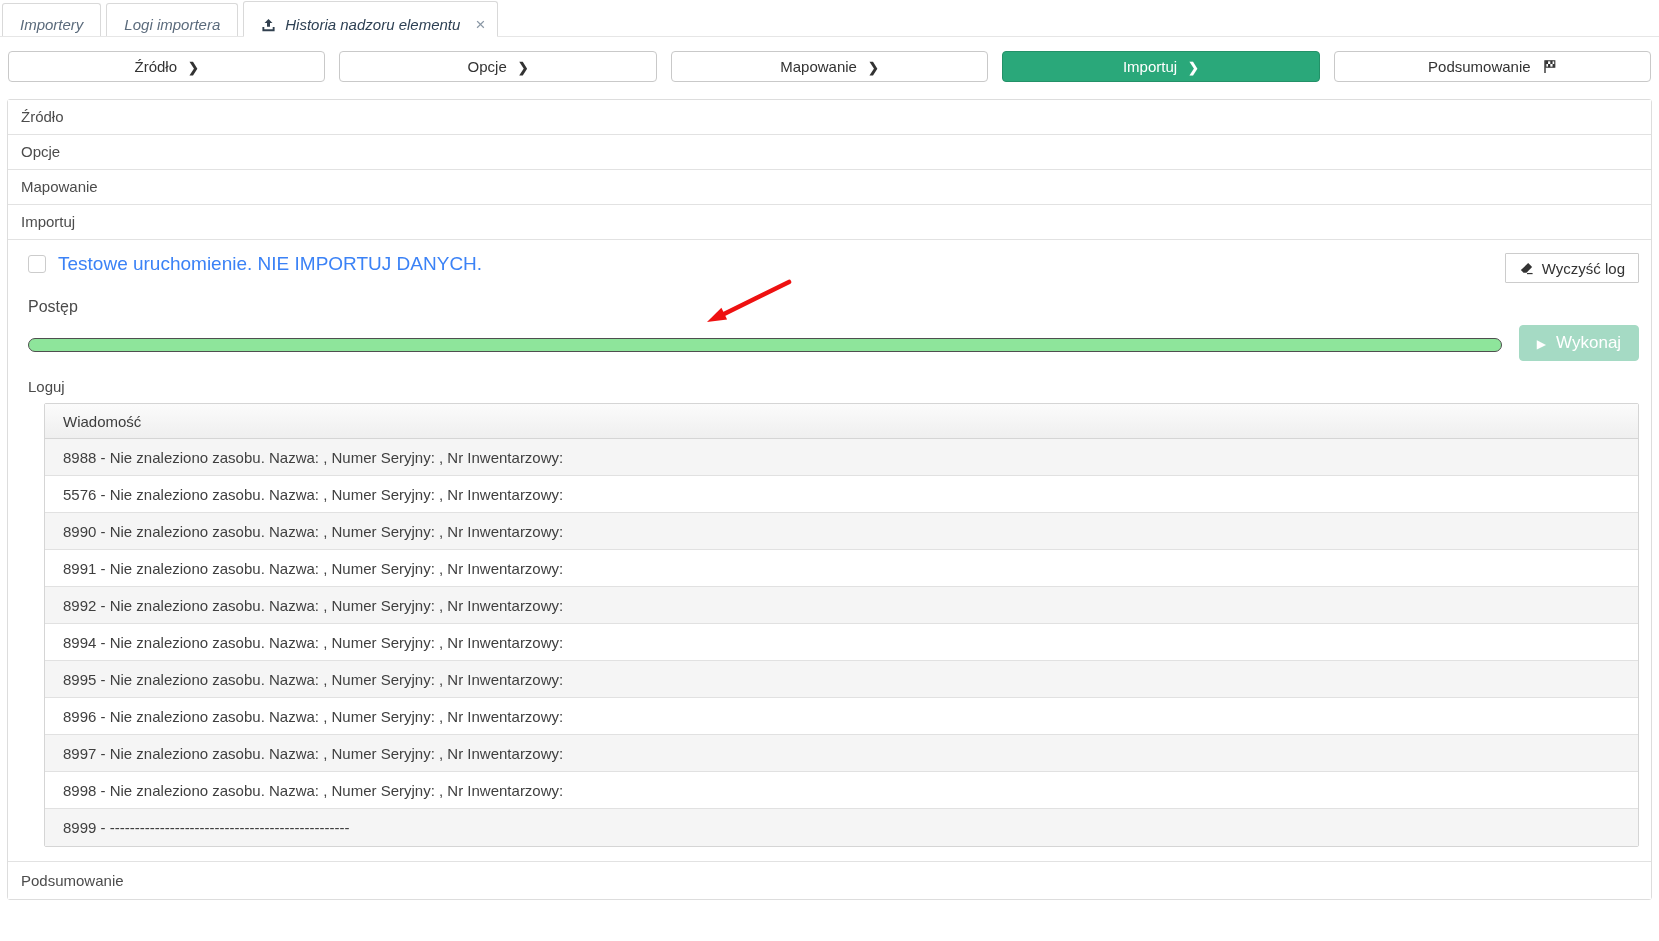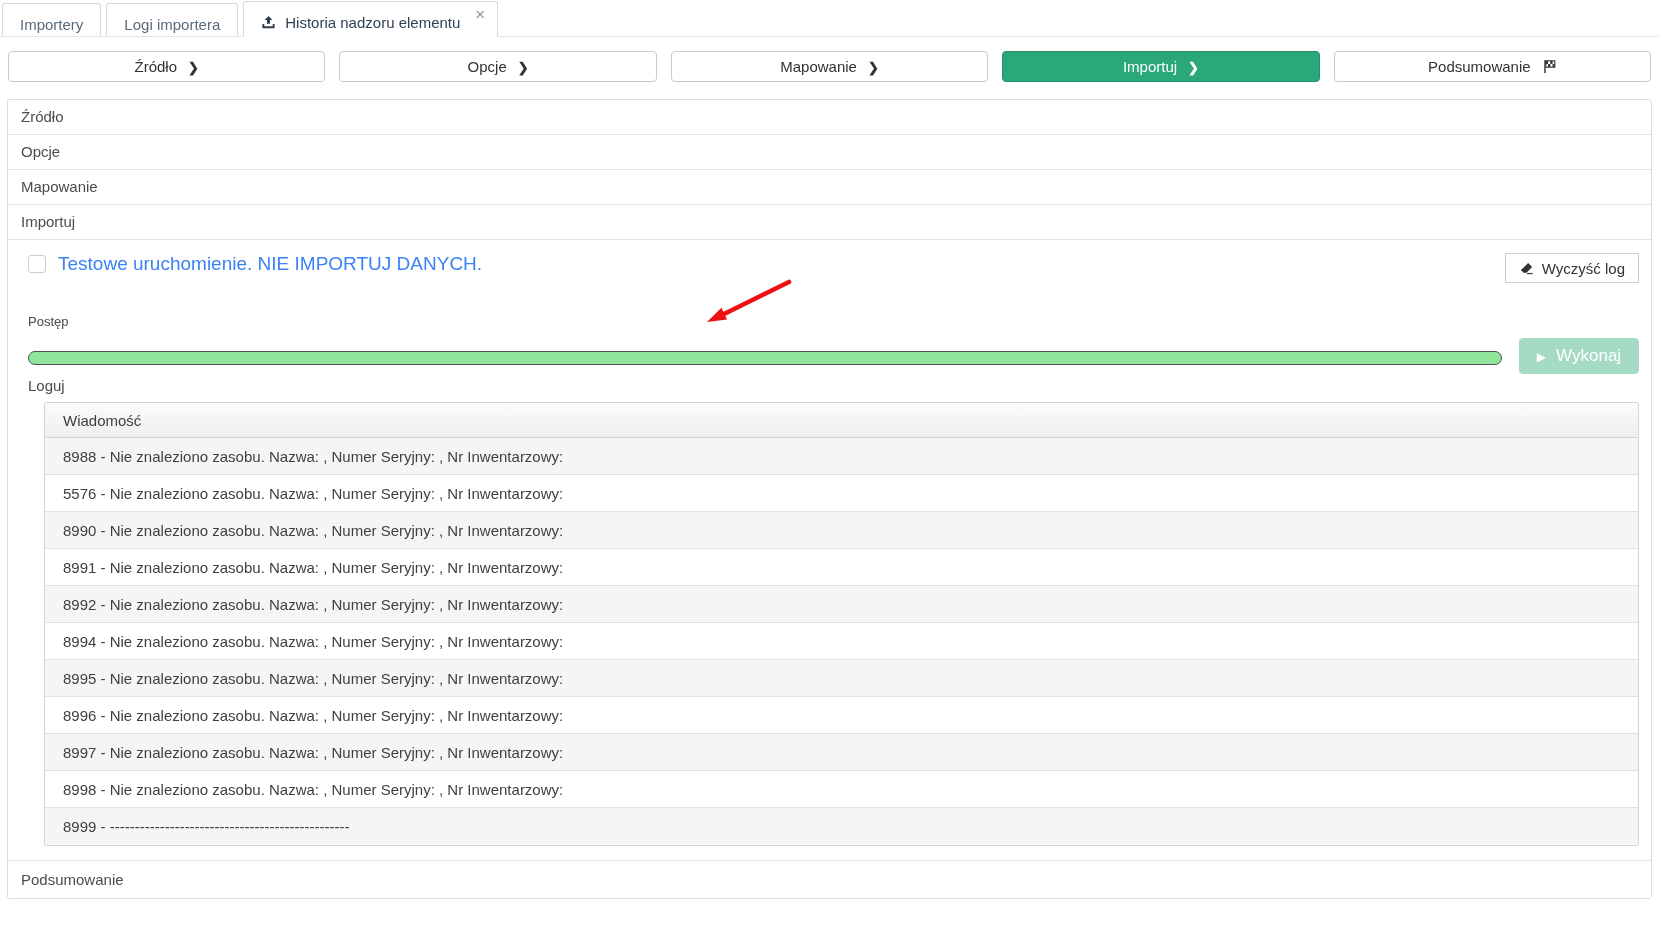--- a/index.html
+++ b/index.html
@@ -7,23 +7,23 @@
   body {
     width:1659px; height:941px; position:relative;
     background:#fff; font-family:"Liberation Sans", sans-serif;
     color:#333; overflow:hidden;
   }
 
   
   .tabbar { display:flex; align-items:flex-end; gap:5px; padding:2px 0 0 2px;
             height:37px; border-bottom:1px solid #e6e6e6; }
   .tab { background:#fff; border:1px solid #d9d9d9; border-bottom:none;
-         border-radius:3px 3px 0 0; padding:12px 17px; height:33px;
-         display:flex; align-items:flex-start; gap:9px; font-size:15px;
-         color:#5b6b7c; cursor:pointer; white-space:nowrap; }
+         border-radius:3px 3px 0 0; padding:3px 17px; height:33px;
+         display:flex; align-items:flex-end; gap:9px; font-size:15px;
+         color:#5b6b7c; cursor:pointer; white-space:nowrap;font-style:italic; }
   .tab.active { height:36px; color:#2e4154; margin-bottom:-1px;
                 border-bottom:1px solid #fff; padding-right:12px;margin-top:24px; }
   .tab .upl { display:inline-flex; margin-top:1px; }
   .tab .close { color:#8a97a5; font-size:17px; line-height:1; margin-left:6px;
                 margin-top:-8px; cursor:pointer; }
 
   
   .steps { display:flex; gap:14px; padding:14px 8px 0; }
   .step { flex:1; height:31px; border:1px solid #c9c9c9; border-radius:4px;
           background:#fff; display:flex; align-items:center; justify-content:center;
@@ -42,30 +42,30 @@
   
   .panel { position:relative; padding:13px 12px 14px; background:#fff; }
   .row-top { display:flex; justify-content:space-between; align-items:flex-start; }
   .testrun { display:flex; align-items:center; gap:12px; margin-left:8px; }
   .checkbox { width:18px; height:18px; border:1px solid #ccc; border-radius:3px;
               background:#fff; cursor:pointer; flex:0 0 auto; }
   .testrun-label { font-size:19px; color:#3b82f6; }
   .btn-clear { height:30px; padding:0 13px; border:1px solid #ccc; border-radius:1px;
                background:#fff; display:flex; align-items:center; gap:8px;
                font-size:15px; color:#333; cursor:pointer; }
-  .progress-label { margin:31px 0 0 8px; font-size:13px; color:#4a4a4a; }
+  .progress-label { margin:15px 0 0 8px; font-size:16px; color:#4a4a4a; }
   .progress-row { display:flex; align-items:flex-end; gap:17px; margin-top:9px; }
   .progress { flex:1; height:14px; border:1px solid #4f4f4f; border-radius:8px;
               background:#8ee59b; margin:0 0 9px 8px; }
   .btn-exec { width:120px; height:36px; background:#a5dac4; color:#fff;
               border:1px solid #a5dac4; border-radius:4px; display:flex;
               align-items:center; justify-content:center; gap:10px;
               font-size:17px; cursor:default; }
   .btn-exec .play { font-size:12px; margin-top:1px; }
-  .log-label { margin:3px 0 0 8px; font-size:15px; color:#4a4a4a; }
+  .log-label { margin:17px 0 0 8px; font-size:15px; color:#4a4a4a; }
   .log-table { margin:8px 0 0 24px; border:1px solid #d5d5d5; border-radius:2px; }
   .log-header { height:35px; line-height:35px; padding:0 18px;
                 background:linear-gradient(#fbfbfb,#efefef);
                 border-bottom:1px solid #d5d5d5; font-size:15px; color:#3d3d3d; }
   .log-row { height:37px; line-height:37px; padding:0 18px; font-size:15px;
              color:#3f3f3f; border-bottom:1px solid #e1e1e1; background:#fff;
              white-space:nowrap; overflow:hidden; }
   .log-row:nth-child(odd) { background:#f5f5f5; }
   .log-row:last-child { border-bottom:none; }
 

